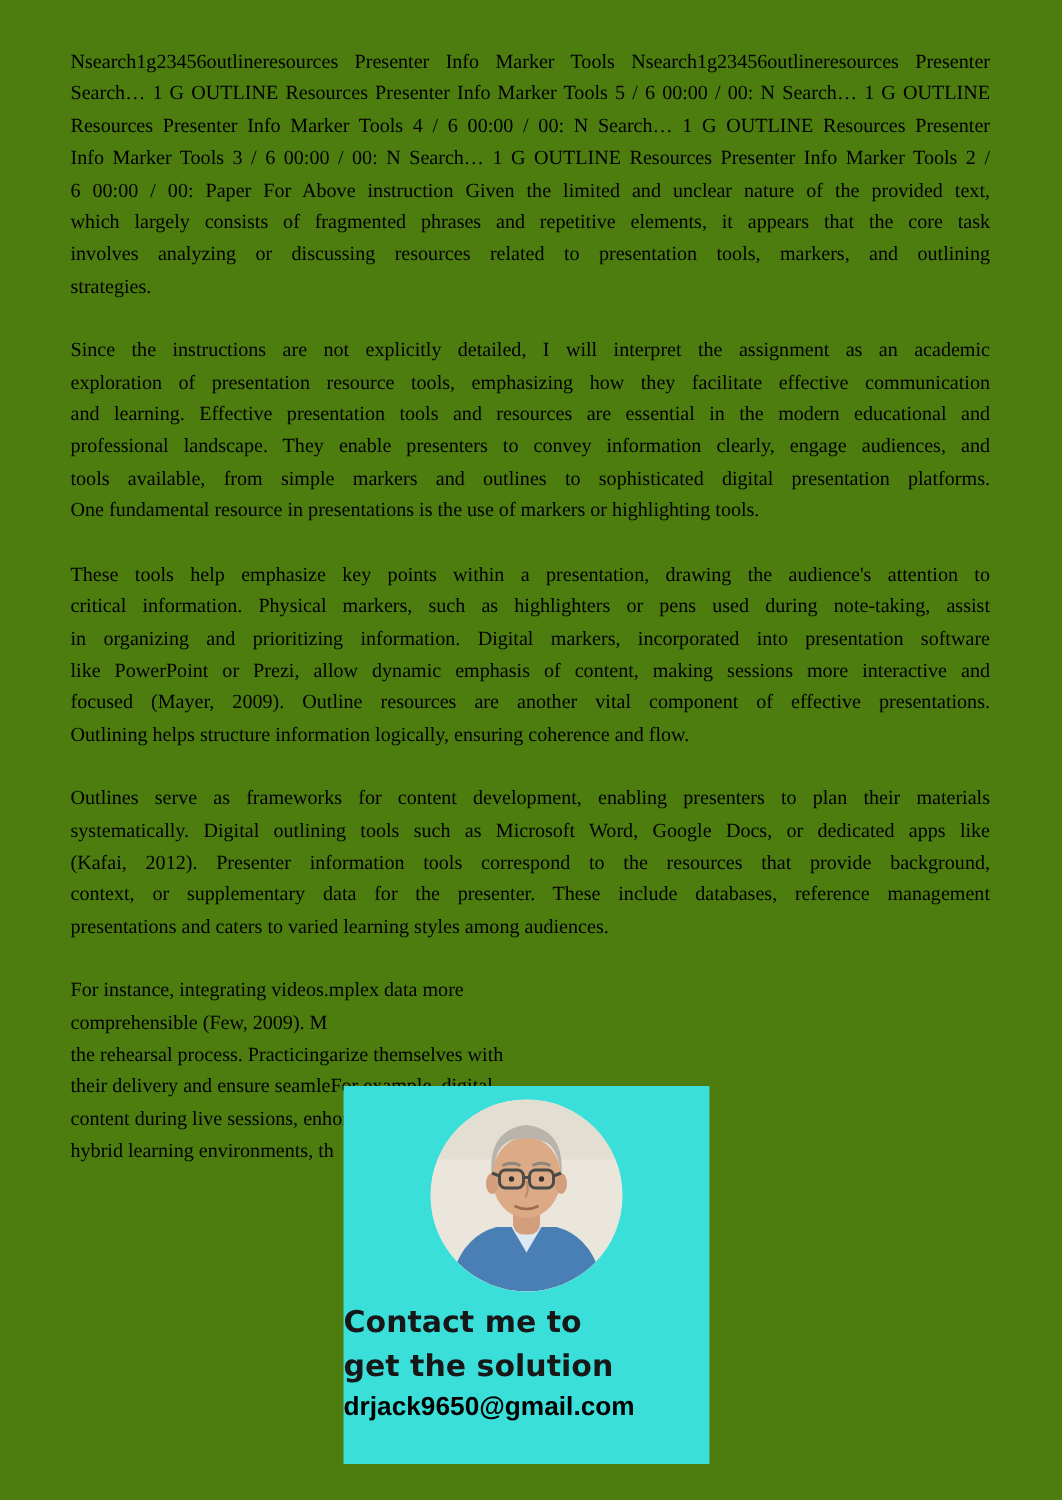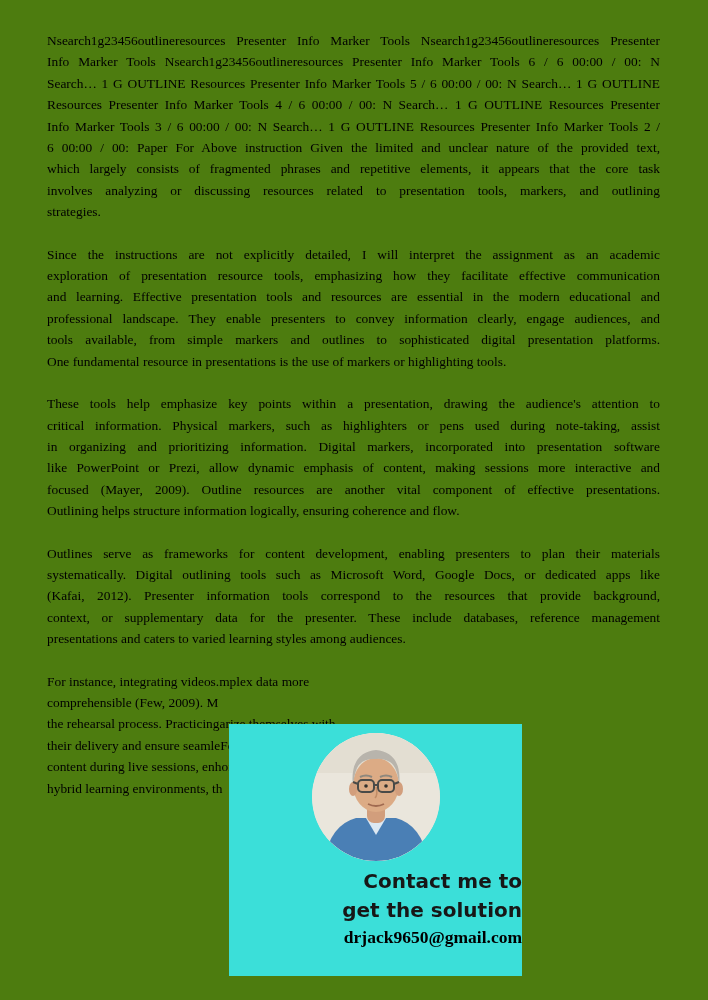--- a/index.html
+++ b/index.html
@@ -12,49 +12,48 @@
   .doc {
     position:absolute; left:47px; top:30px; width:613px;
     font-size:13.4px; line-height:21.4px;
   }
   .para { margin-bottom:21px; }
   .para .line { text-align:justify; text-align-last:justify; }
   .para .line:last-child { text-align-last:left; }
   .splitpara .line { display:flex; justify-content:flex-start; text-align:left; }
   .lfrag, .rfrag { white-space:pre; }
   .card {
-    position:absolute; left:229px; top:724px; width:293px; height:252px;
-    background:#3bdfd9; text-align:right; cursor:pointer;
+    position:absolute; left:229px; top:724px; width:244px; height:252px;
+    background:#3bdfd9; text-align:left; cursor:pointer;
   }
   .avatar {
     width:128px; height:128px; margin:9px auto 0;
     border-radius:50%; overflow:hidden; background:#eae6dc;
   }
   .avatar svg { display:block; }
   .card-heading {
     margin-top:6px;
     font-family:"DejaVu Sans", sans-serif; font-weight:700;
     font-size:20px; line-height:29px; color:#171717;
   }
   .card-email {
     margin-top:2px;
-    font-family:Liberation Serif, serif; font-weight:700;
+    font-family:Liberation Sans, sans-serif; font-weight:700;
     font-size:17.5px; color:#000;
   }
 </style>
 </head>
 <body>
 
 <div class="page">
   <div class="doc">
 
     <div class="para">
 
     <div class="line">Nsearch1g23456outlineresources Presenter Info Marker Tools Nsearch1g23456outlineresources Presenter</div>
-        <div class="line">Info Marker Tools Nsearch1g23456outlineresources Presenter Info Marker Tools 6 / 6 00:00 / 00: N</div>
         <div class="line">Search… 1 G OUTLINE Resources Presenter Info Marker Tools 5 / 6 00:00 / 00: N Search… 1 G OUTLINE</div>
         <div class="line">Resources Presenter Info Marker Tools 4 / 6 00:00 / 00: N Search… 1 G OUTLINE Resources Presenter</div>
         <div class="line">Info Marker Tools 3 / 6 00:00 / 00: N Search… 1 G OUTLINE Resources Presenter Info Marker Tools 2 /</div>
         <div class="line">6 00:00 / 00: Paper For Above instruction Given the limited and unclear nature of the provided text,</div>
         <div class="line">which largely consists of fragmented phrases and repetitive elements, it appears that the core task</div>
         <div class="line">involves analyzing or discussing resources related to presentation tools, markers, and outlining</div>
         <div class="line">strategies.</div>
       </div>
 
     <div class="para">

